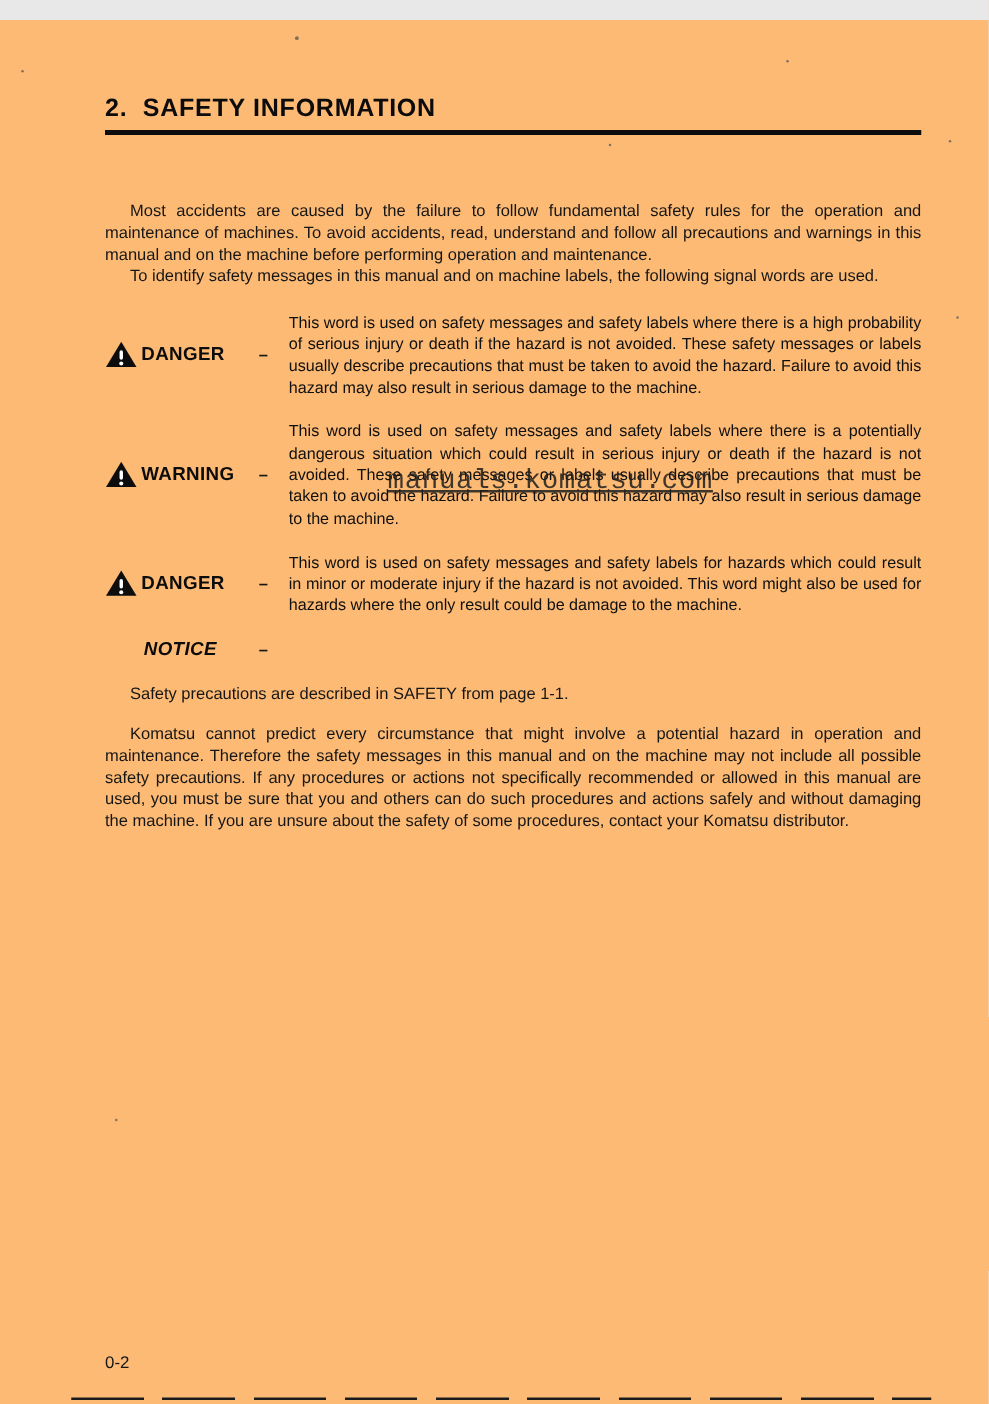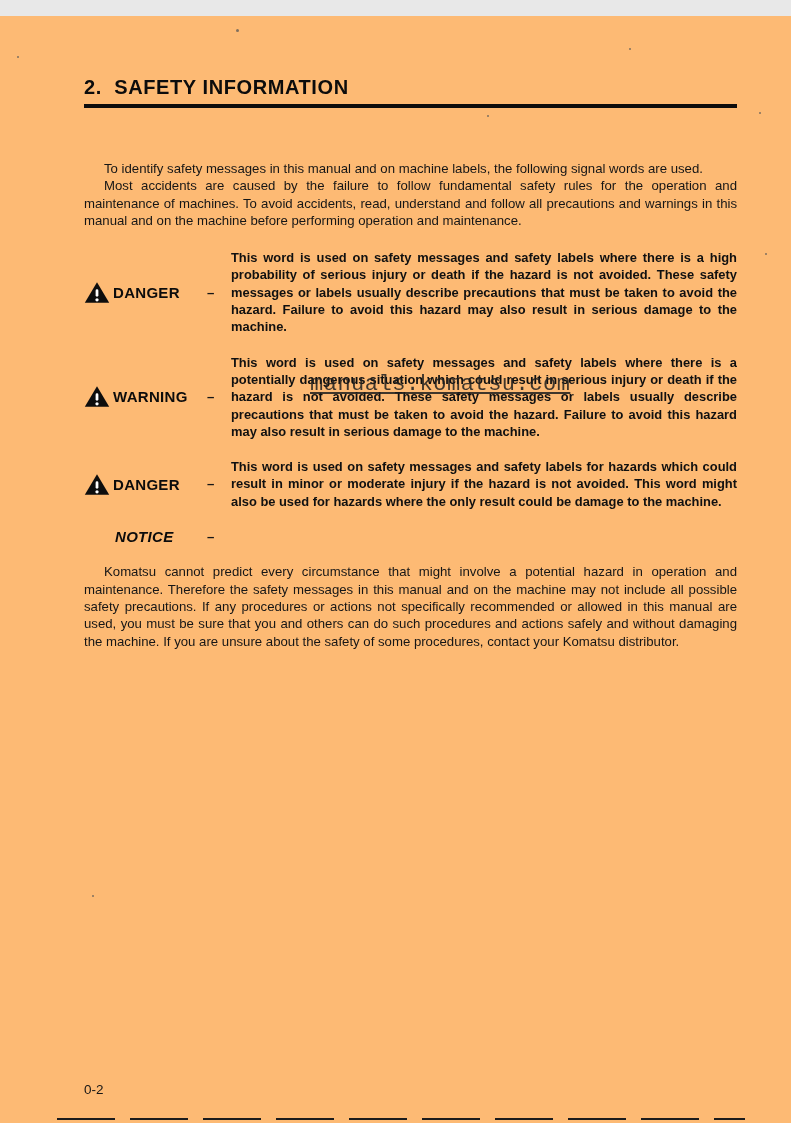--- a/index.html
+++ b/index.html
@@ -68,21 +68,21 @@
     width:24px;
     flex:0 0 24px;
     font-weight:bold;
     font-size:13.2px;
     line-height:17.3px;
     text-align:left;
   }
   .sig-text{
     flex:1;
     font-size:12.9px;
-    font-weight:bold;
+    font-weight:normal;
     line-height:17.3px;
     text-align:justify;
     color:#101010;
   }
   .safety-ref{
     margin:16px 0 0 0;
     font-size:13.2px;
     line-height:17.3px;
     text-indent:20px;
   }
@@ -124,22 +124,22 @@
 <body>
 
 <div class="page">
 
   <div class="content">
 
     <h1 class="doc-title">2.  SAFETY INFORMATION</h1>
     <div class="title-rule"></div>
 
     <div class="intro">
+      <p class="para">Most accidents are caused by the failure to follow fundamental safety rules for the operation and maintenance of machines. To avoid accidents, read, understand and follow all precautions and warnings in this manual and on the machine before performing operation and maintenance.</p>
       <p class="para">To identify safety messages in this manual and on machine labels, the following signal words are used.</p>
-      <p class="para">Most accidents are caused by the failure to follow fundamental safety rules for the operation and maintenance of machines. To avoid accidents, read, understand and follow all precautions and warnings in this manual and on the machine before performing operation and maintenance.</p>
     </div>
 
     <div class="signals">
 
       <div class="sig-row">
         <div class="sig-left">
           <svg class="tri-icon" viewBox="0 0 32 28">
             <path d="M16 1.5 L31 26.5 L1 26.5 Z" fill="#0d0d0d"></path>
             <rect x="14.3" y="10" width="3.4" height="9.2" rx="1.7" fill="#ffffff"></rect>
             <circle cx="16" cy="23" r="2" fill="#ffffff"></circle>
@@ -178,20 +178,21 @@
 
       <div class="sig-row">
         <div class="sig-left no-icon">
           <span class="sig-label">NOTICE</span>
         </div>
         <div class="sig-dash">–</div>
       </div>
 
     </div>
 
+    <p class="safety-ref">Safety precautions are described in SAFETY from page 1-1.</p>
 
     <p class="para closing">Komatsu cannot predict every circumstance that might involve a potential hazard in operation and maintenance. Therefore the safety messages in this manual and on the machine may not include all possible safety precautions. If any procedures or actions not specifically recommended or allowed in this manual are used, you must be sure that you and others can do such procedures and actions safely and without damaging the machine. If you are unsure about the safety of some procedures, contact your Komatsu distributor.</p>
 
   </div>
 
   <div class="watermark">manuals.komatsu.com</div>
 
   <div class="page-number">0-2</div>
   <div class="bottom-rule"></div>
 

